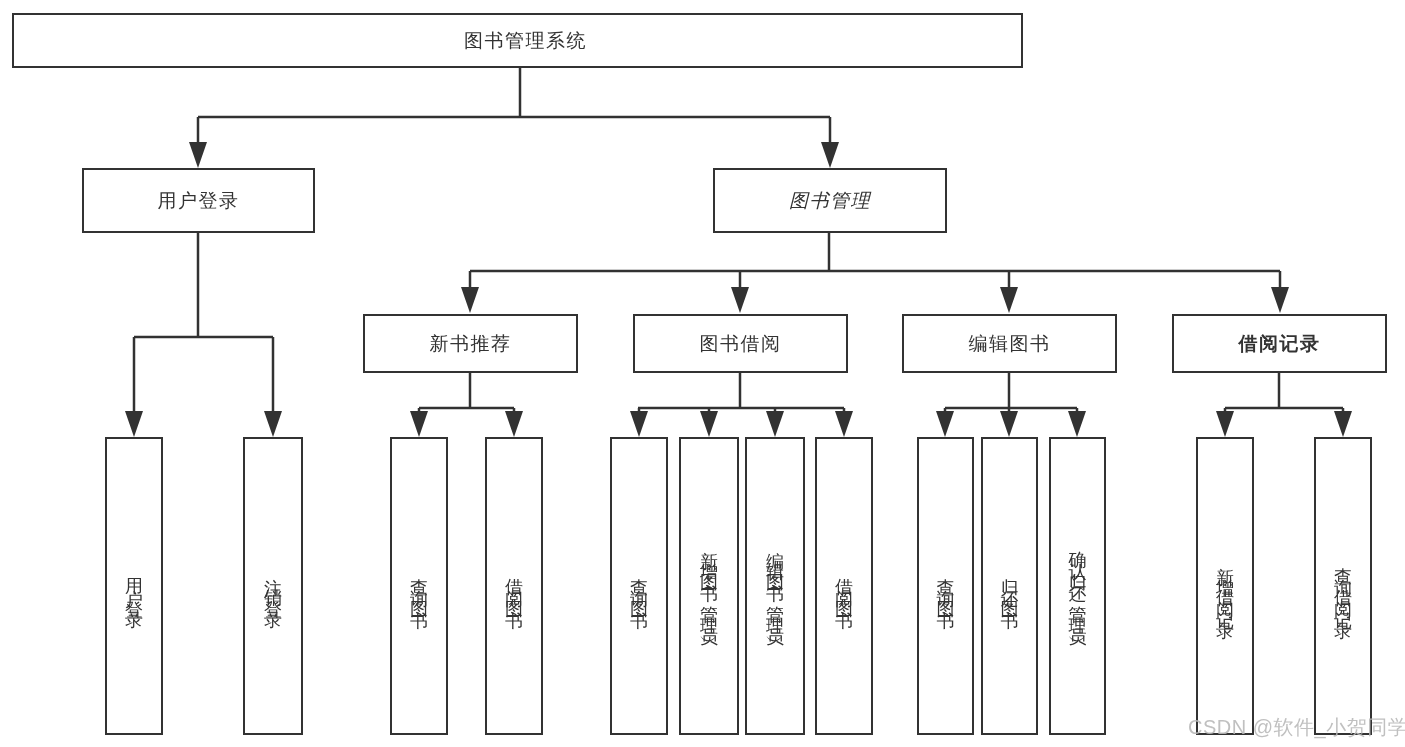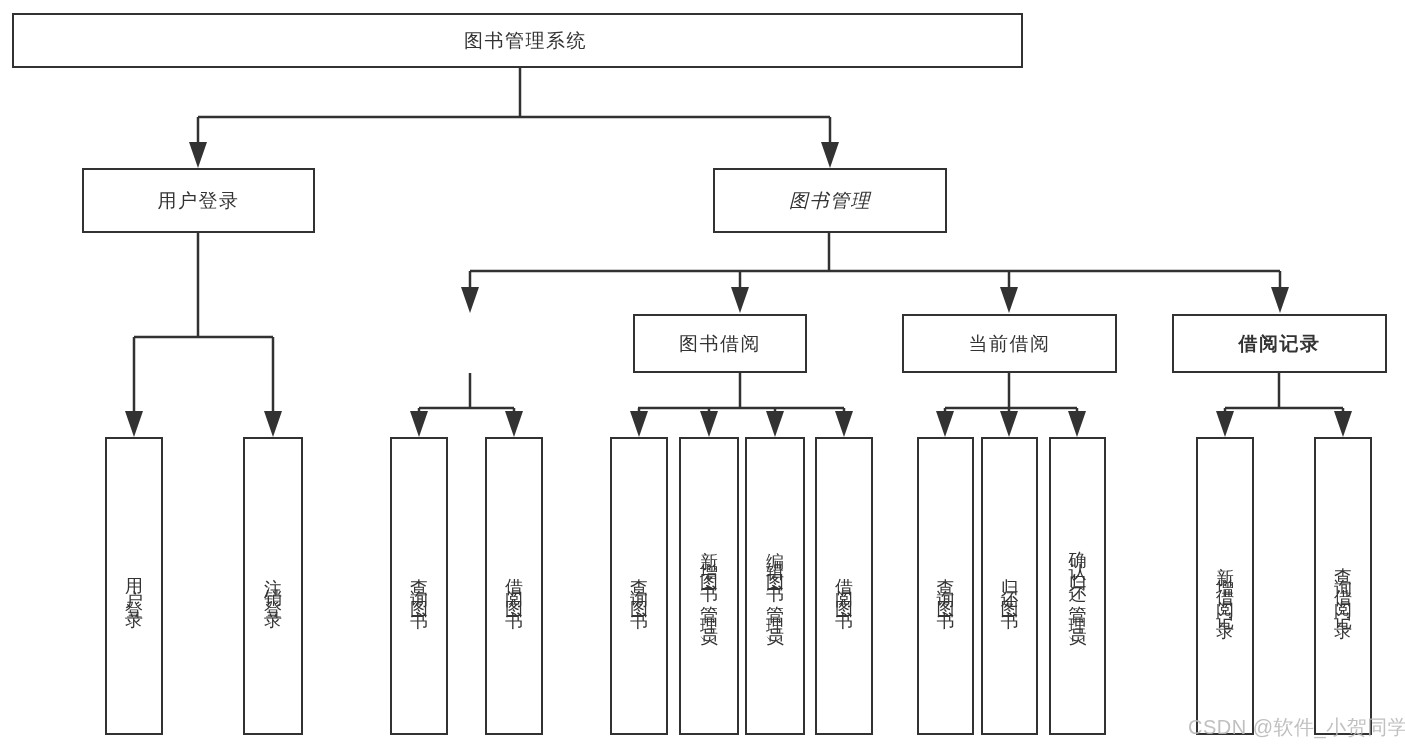--- a/index.html
+++ b/index.html
@@ -120,25 +120,28 @@
     <span>图书管理系统</span>
   </div>
 
   <div class="box hbox" style="left:82px; top:168px; width:233px; height:65px;">
     <span>用户登录</span>
   </div>
   <div class="box hbox" style="left:713px; top:168px; width:234px; height:65px;font-style:italic;">
     <span>图书管理</span>
   </div>
 
-  <div class="box hbox" style="left:633px; top:314px; width:174px; height:59px;">
+  <div class="box hbox" style="left:363px; top:314px; width:215px; height:59px;">
+    <span>新书推荐</span>
+  </div>
+  <div class="box hbox" style="left:633px; top:314px; width:215px; height:59px;">
     <span>图书借阅</span>
   </div>
   <div class="box hbox" style="left:902px; top:314px; width:215px; height:59px;">
-    <span>当前借阅</span>
+    <span>编辑图书</span>
   </div>
   <div class="box hbox" style="left:1172px; top:314px; width:215px; height:59px;font-weight:bold;">
     <span>借阅记录</span>
   </div>
 
   <div class="box vbox" style="left:105px; top:437px; width:58px; height:298px;">
     <span class="vtext">用户登录</span>
   </div>
   <div class="box vbox" style="left:243px; top:437px; width:60px; height:298px;">
     <span class="vtext">注销登录</span>

